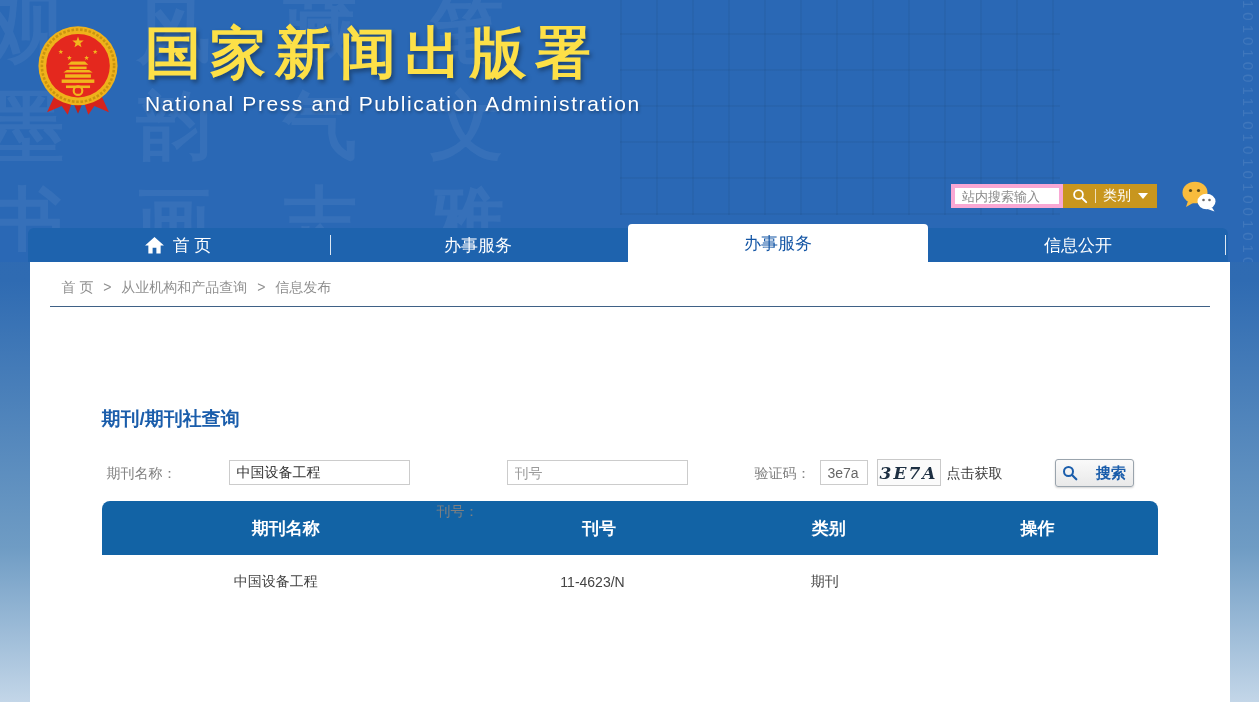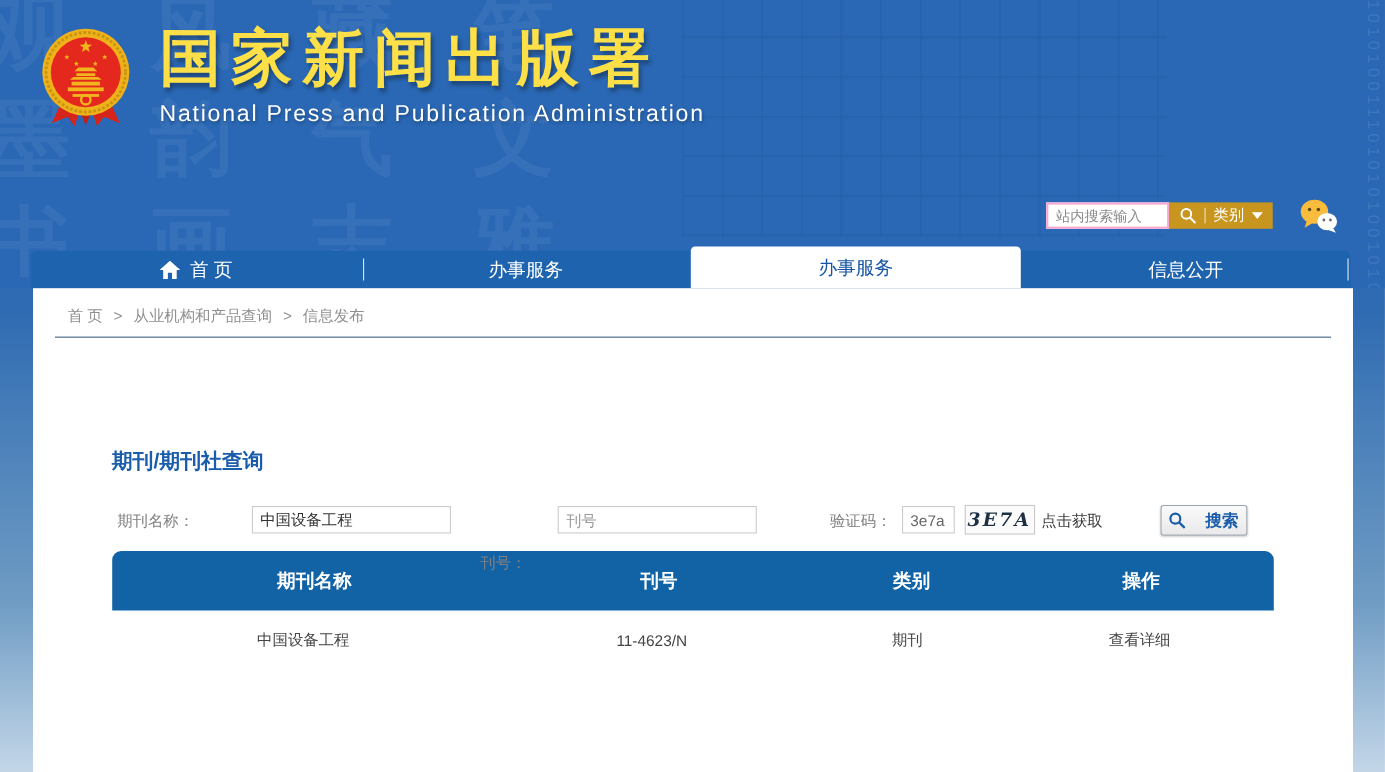--- a/index.html
+++ b/index.html
@@ -22,21 +22,21 @@
     letter-spacing:4px; line-height:22px; overflow:hidden; pointer-events:none; }
   .brand { position:absolute; left:35px; top:20px; display:flex; align-items:flex-start; }
   .emblem { width:86px; height:100px; }
   .titles { margin-left:24px; }
   .site-title { color:#fde047; font-size:56px; font-weight:bold; letter-spacing:9px;
     line-height:66px; text-shadow:2px 3px 4px rgba(0,0,0,0.35); }
   .site-sub { color:#fff; font-size:21px; letter-spacing:1.6px; margin-top:6px;
     text-shadow:1px 2px 3px rgba(0,0,0,0.3); }
   
   .search-wrap { position:absolute; top:184px; right:102px; display:flex; height:24px; }
-  .search-input { width:112px; height:24px; border:2px solid #f9a8d4; padding:0 7px;
+  .search-input { width:112px; height:24px; border:4px solid #f9a8d4; padding:0 7px;
     font-size:13px; color:#444; outline:none; }
   .search-input::placeholder { color:#8a8a8a; }
   .search-gold { display:flex; align-items:center; background:#c8961e; padding:0 9px; gap:7px; }
   .gold-div { width:1px; height:14px; background:rgba(255,255,255,0.7); }
   .cat-label { color:#fff; font-size:14px; }
   .caret { width:0; height:0; border-left:5px solid transparent; border-right:5px solid transparent;
     border-top:6px solid #fff; }
   .wechat { position:absolute; top:180px; right:42px; width:36px; height:32px; cursor:pointer; }
   
   .nav { position:absolute; left:28px; top:228px; width:1200px; height:34px;
@@ -209,17 +209,16 @@
     <div class="thead">
       <div class="c1">期刊名称</div>
       <div class="c2">刊号</div>
       <div class="c3">类别</div>
       <div class="c4">操作</div>
     </div>
     <div class="trow">
       <div class="c1">中国设备工程</div>
       <div class="c2">11-4623/N</div>
       <div class="c3">期刊</div>
-      <div class="c4"><span class="detail-link">查看详细</span></div>
     </div>
   </div>
 
 </div>
 
 </body></html>

